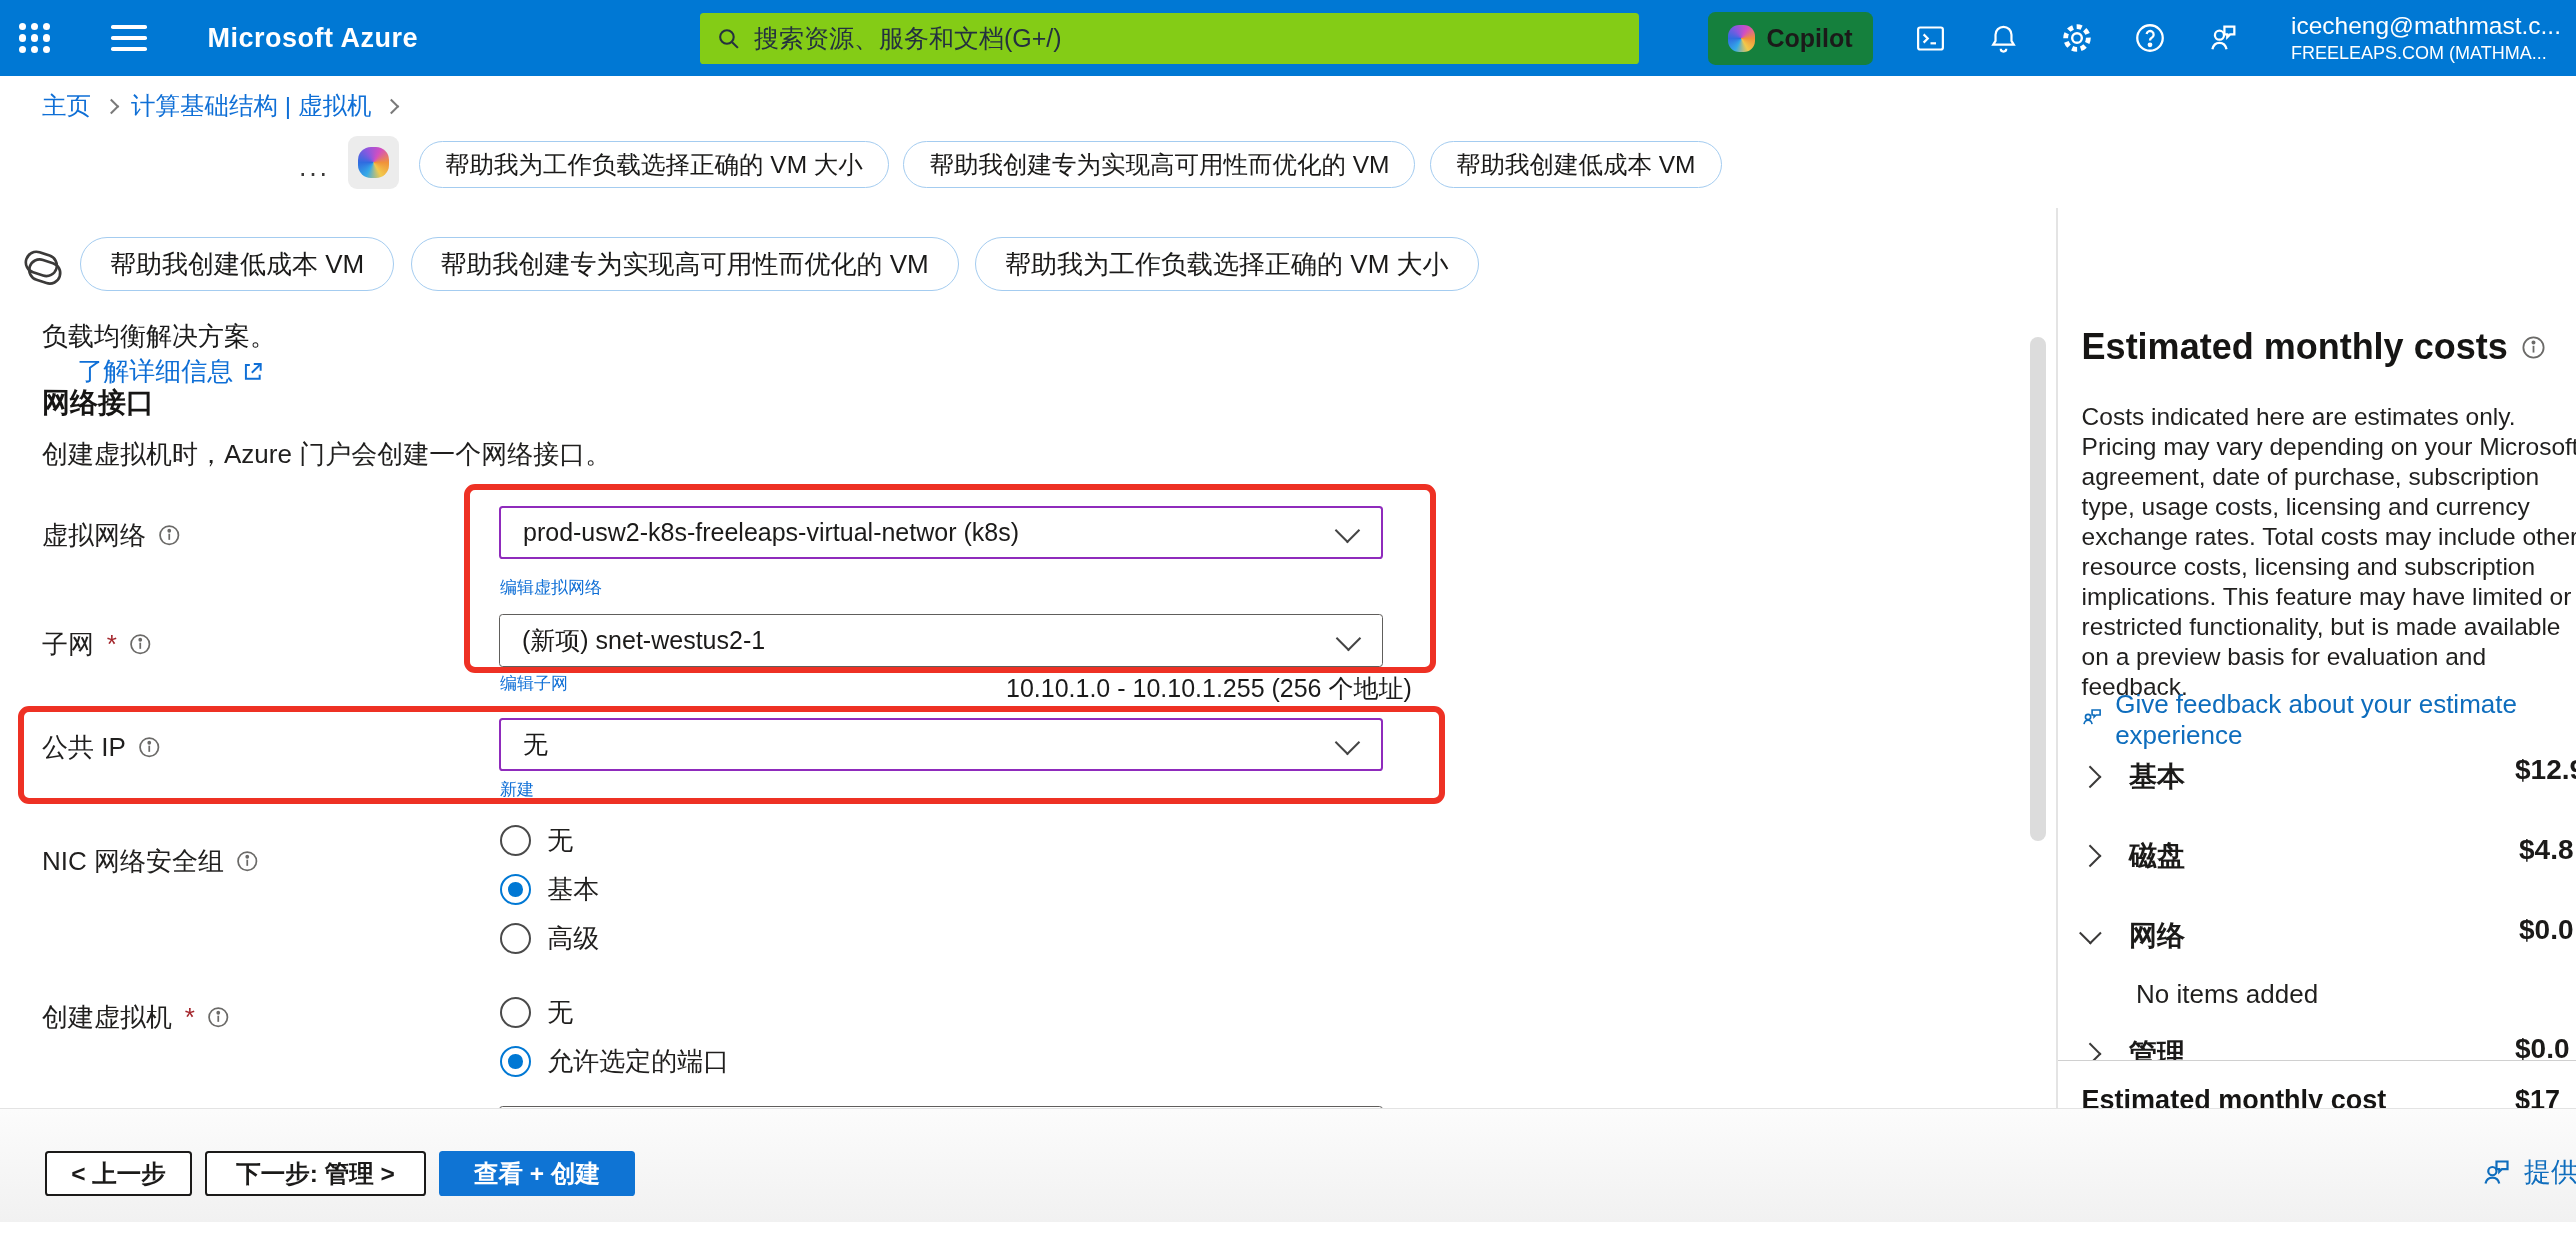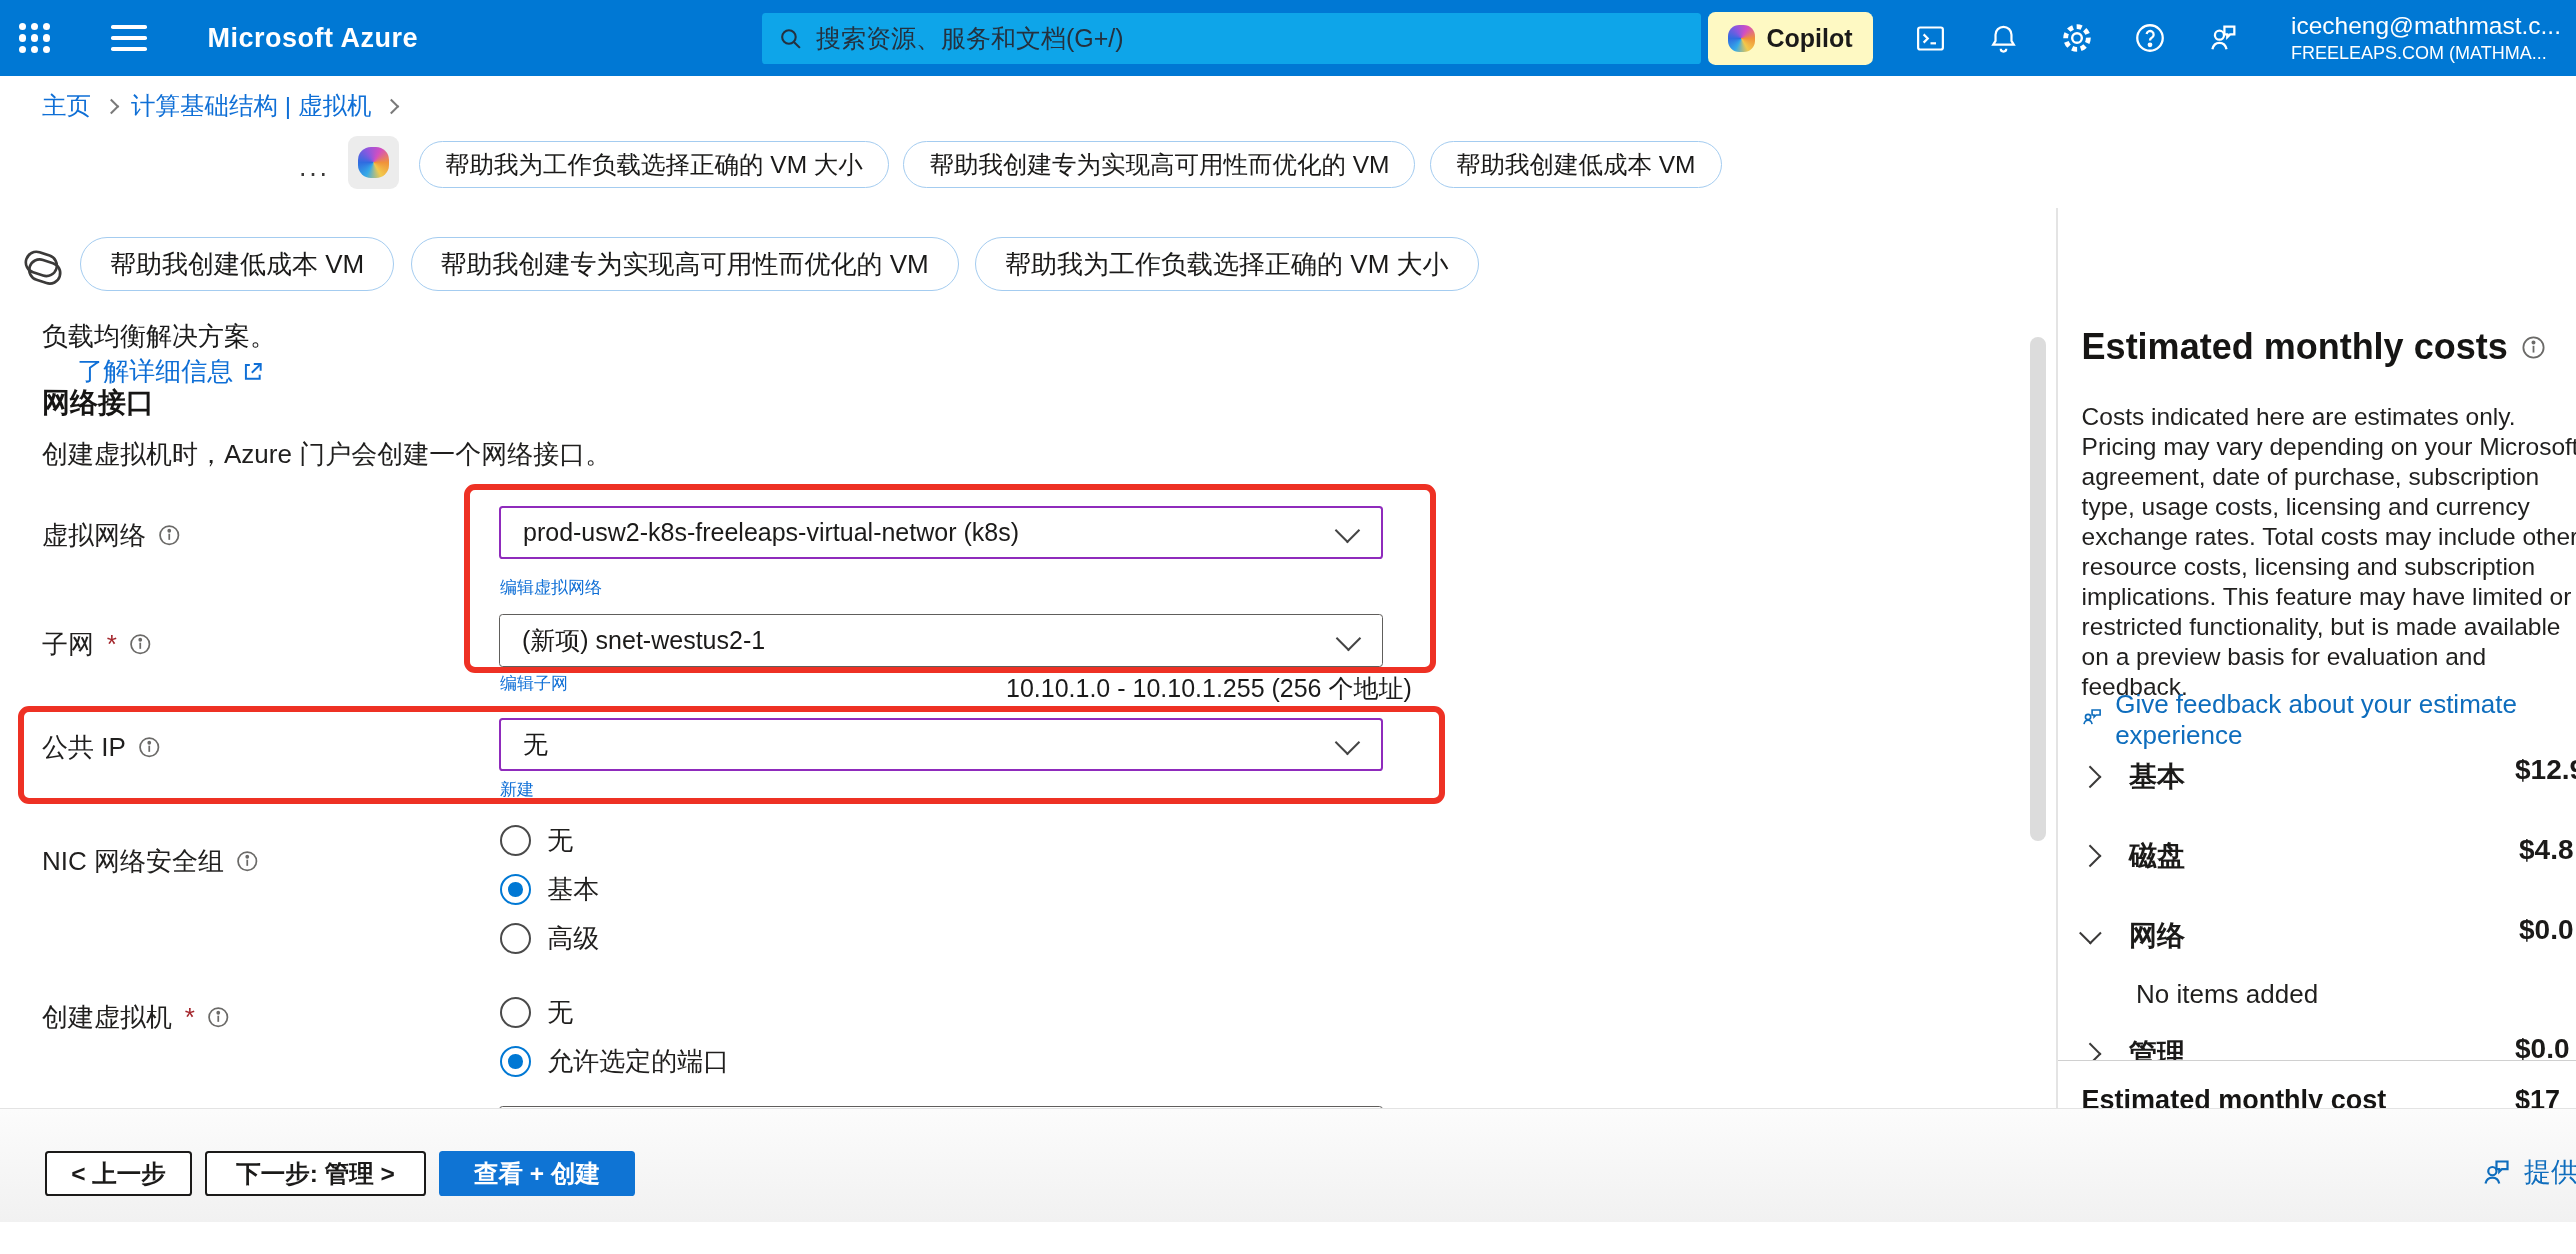--- a/index.html
+++ b/index.html
@@ -10,24 +10,24 @@
   
   .topbar { position:absolute; left:0; top:0; width:2576px; height:76px; background:#0078d4; display:flex; align-items:center; z-index:20; }
   .tb-btn { height:76px; display:flex; align-items:center; justify-content:center; cursor:pointer; }
   .waffle { width:69px; }
   .waffle-grid { display:grid; grid-template-columns:repeat(3,7.3px); grid-gap:4.5px; }
   .waffle-grid i { width:7.3px; height:7.3px; border-radius:50%; background:#fff; }
   .hamburger { width:73px; margin-left:23.6px; }
   .hamburger-lines { width:36px; }
   .hamburger-lines i { display:block; height:3.6px; background:#fff; border-radius:1.8px; margin:7.3px 0; }
   .brand { color:#fff; font-size:27px; font-weight:700; margin-left:42px; letter-spacing:0.5px; white-space:nowrap; }
-  .searchbox { position:absolute; left:762px; top:12.7px; width:939px; height:51px; background:#0ea5e9; border-radius:3.6px; display:flex; align-items:center; padding-left:16.3px; color:#24313f; font-size:25px; cursor:text; }
+  .searchbox { position:absolute; left:700px; top:12.7px; width:939px; height:51px; background:#84cc16; border-radius:3.6px; display:flex; align-items:center; padding-left:16.3px; color:#24313f; font-size:25px; cursor:text; }
   .searchbox svg { margin-right:12.7px; flex:0 0 auto; }
   .search-ph { white-space:nowrap; }
-  .copilot-btn { position:absolute; left:1708px; top:11.8px; width:165px; height:53px; background:#fef9c3; border-radius:7.3px; display:flex; align-items:center; justify-content:center; gap:11px; font-size:25px; font-weight:600; color:#1b1a19; cursor:pointer; }
+  .copilot-btn { position:absolute; left:1708px; top:11.8px; width:165px; height:53px; background:#15803d; border-radius:7.3px; display:flex; align-items:center; justify-content:center; gap:11px; font-size:25px; font-weight:600; color:#1b1a19; cursor:pointer; }
   .copilot-logo { width:27px; height:27px; border-radius:42%; background:conic-gradient(from 210deg,#35a9e8,#2f6ce0,#8a57e0,#d44fc0,#f0923a,#f2c94c,#35a9e8); }
   .tb-icons { position:absolute; left:1894px; top:0; height:76px; display:flex; align-items:center; }
   .tb-icons .tb-ic { width:73px; height:76px; display:flex; align-items:center; justify-content:center; cursor:pointer; }
   .account { position:absolute; left:2291px; top:11px; width:299px; color:#fff; line-height:1.25; cursor:pointer; }
   .account .l1 { font-size:24.5px; white-space:nowrap; }
   .account .l2 { font-size:18px; white-space:nowrap; }
 
   
   .breadcrumb { position:absolute; left:42px; top:89px; display:flex; align-items:center; gap:14.5px; font-size:24.5px; }
   .bc-link { color:#0f6fd6; cursor:pointer; white-space:nowrap; }

